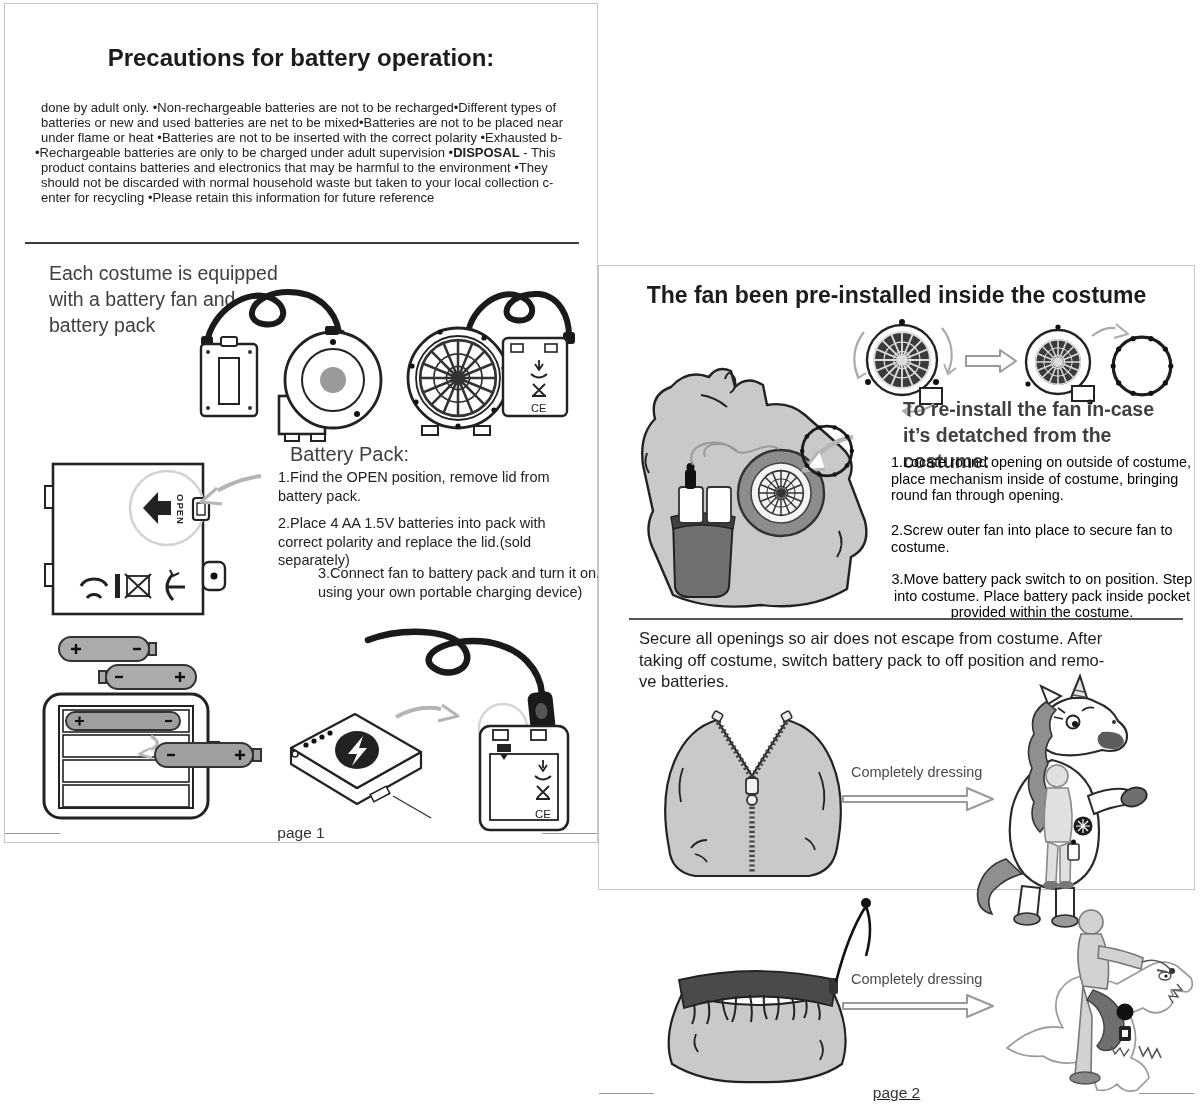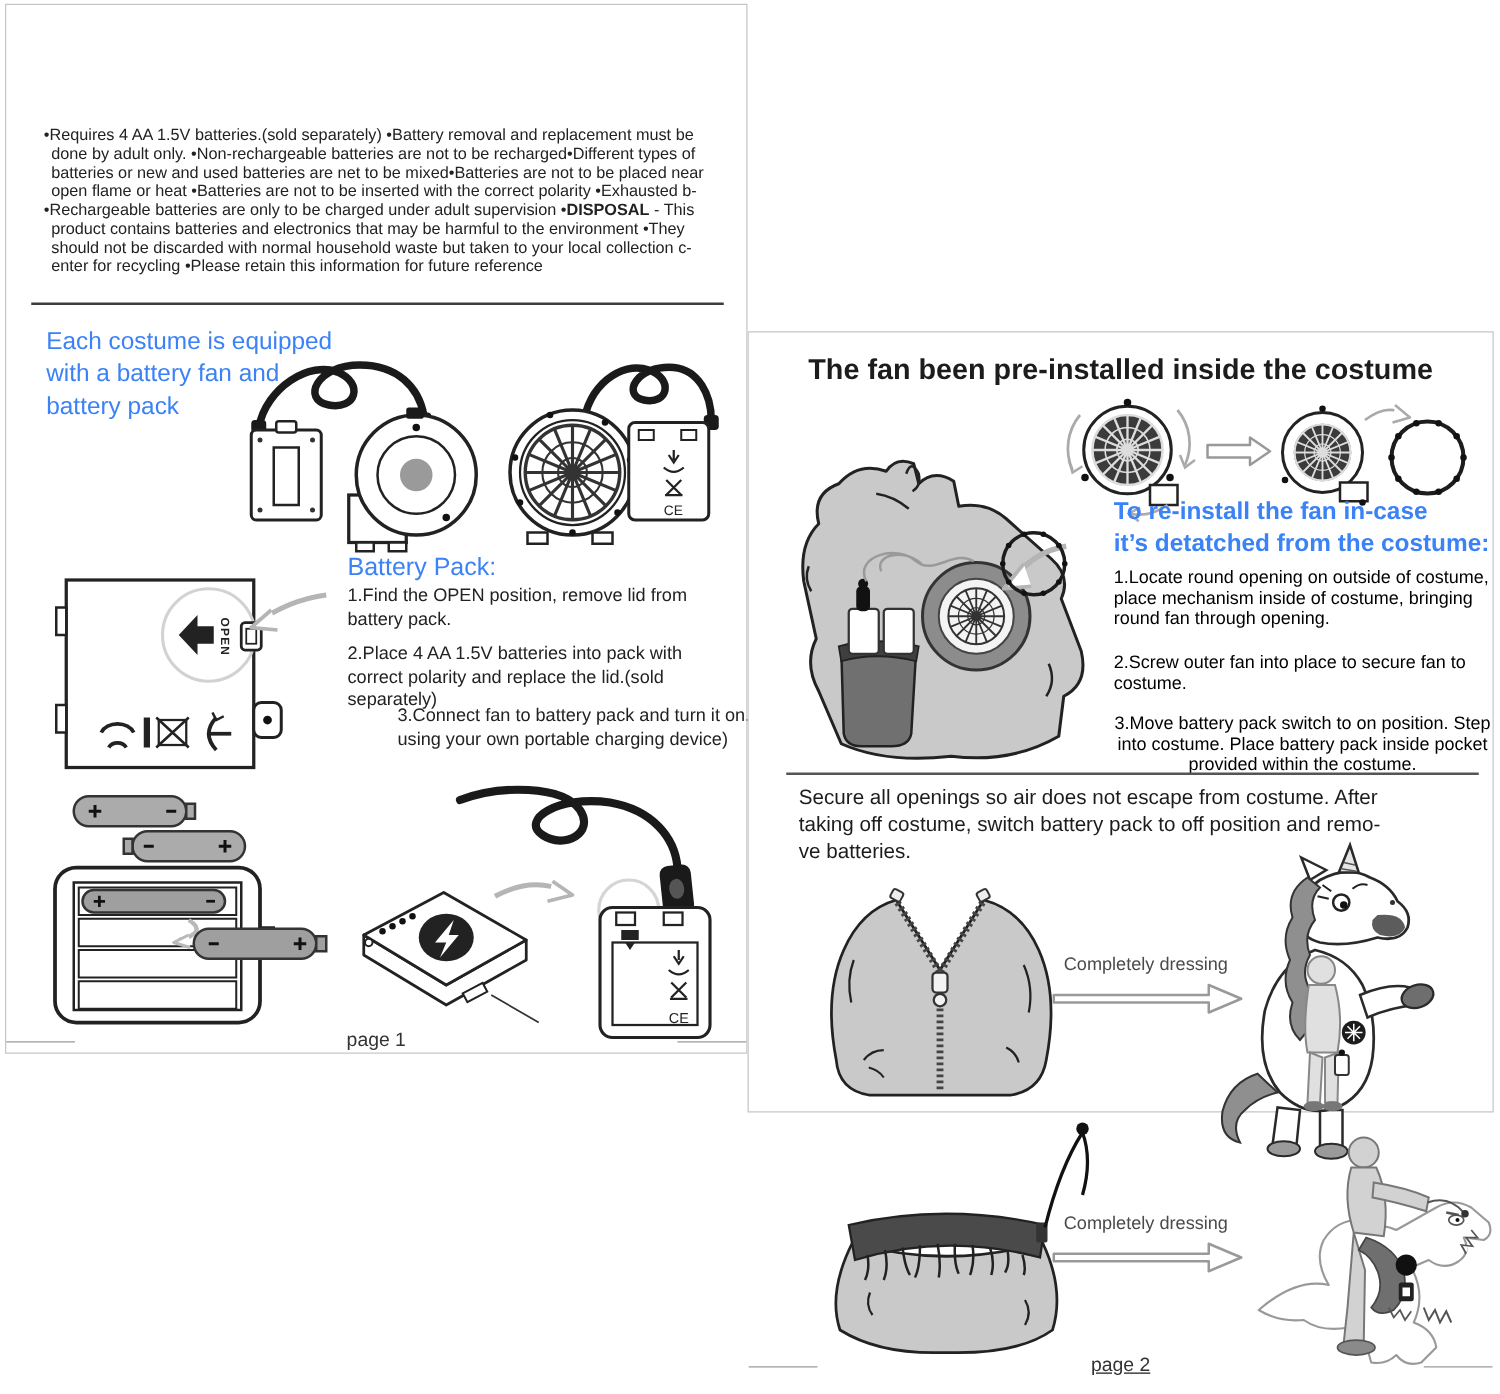--- a/index.html
+++ b/index.html
@@ -3,21 +3,21 @@
 <meta charset="utf-8">
 <style>
   html,body{margin:0;padding:0;background:#fff;}
   #stage{position:relative;width:1200px;height:1115px;background:#fff;overflow:hidden;
          font-family:"Liberation Sans",sans-serif;color:#1c1c1c;}
   .abs{position:absolute;}
   .page{position:absolute;background:#fff;border:1px solid #c6c6c6;box-sizing:border-box;}
   .ttl{font-weight:bold;text-align:center;width:100%;}
   .bodyline{font-size:13px;line-height:15px;white-space:nowrap;color:#222;}
   .rule{border-top:2px solid #3d3d3d;height:0;}
-  .big{font-size:19.5px;line-height:26px;color:#3b82f6;}
+  .big{font-size:19.5px;line-height:26px;color:#404040;margin-left:12px;}
   .step{font-size:14.5px;line-height:18.5px;color:#222;}
   .rstep{font-size:14.4px;line-height:16.6px;color:#000000;}
   .pagelabel{display:flex;align-items:center;justify-content:space-between;gap:18px;width:100%;}
   .pagelabel .dash{width:55px;height:0;border-top:1.5px solid #9a9a9a;}
   .pagelabel .txt{font-size:15.5px;color:#333;}
   .dress{font-size:14.5px;color:#4a4a4a;}
   svg{display:block;overflow:visible;}
 </style>
 </head>
 <body>
@@ -44,26 +44,26 @@
       <circle cx="27.6" cy="36.5" r="3.6" fill="#111"></circle>
           <circle cx="47.6" cy="22" r="3.6" fill="#111"></circle>
       <circle cx="72.4" cy="22" r="3.6" fill="#111"></circle>
           <circle cx="92.4" cy="36.5" r="3.6" fill="#111"></circle>
     </g>
   </defs>
 </svg>
 
 <div class="page" style="left:4px;top:3px;width:594px;height:840px;">
 
+  <div class="ttl abs" style="top:40px;font-size:24px;">Precautions for battery operation:</div>
 
   <div class="abs" style="left:30px;top:96px;">
-    <div class="bodyline">•Requires 4 AA 1.5V batteries.(sold separately) •Battery removal and replacement must be</div>
     <div class="bodyline" style="padding-left:6px">done by adult only. •Non-rechargeable batteries are not to be recharged•Different types of</div>
     <div class="bodyline" style="padding-left:6px">batteries or new and used batteries are net to be mixed•Batteries are not to be placed near</div>
-    <div class="bodyline" style="padding-left:6px">open flame or heat •Batteries are not to be inserted with the correct polarity •Exhausted b-</div>
+    <div class="bodyline" style="padding-left:6px">under flame or heat •Batteries are not to be inserted with the correct polarity •Exhausted b-</div>
     <div class="bodyline"><span>•Rechargeable batteries are only to be charged under adult supervision •</span><b>DISPOSAL</b><span> - This</span></div>
     <div class="bodyline" style="padding-left:6px">product contains batteries and electronics that may be harmful to the environment •They</div>
     <div class="bodyline" style="padding-left:6px">should not be discarded with normal household waste but taken to your local collection c-</div>
     <div class="bodyline" style="padding-left:6px">enter for recycling •Please retain this information for future reference</div>
   </div>
 
   <div class="rule abs" style="left:20px;top:238px;width:554px;"></div>
 
   <div class="abs big" style="left:32px;top:256px;">
     <div>Each costume is equipped</div>

